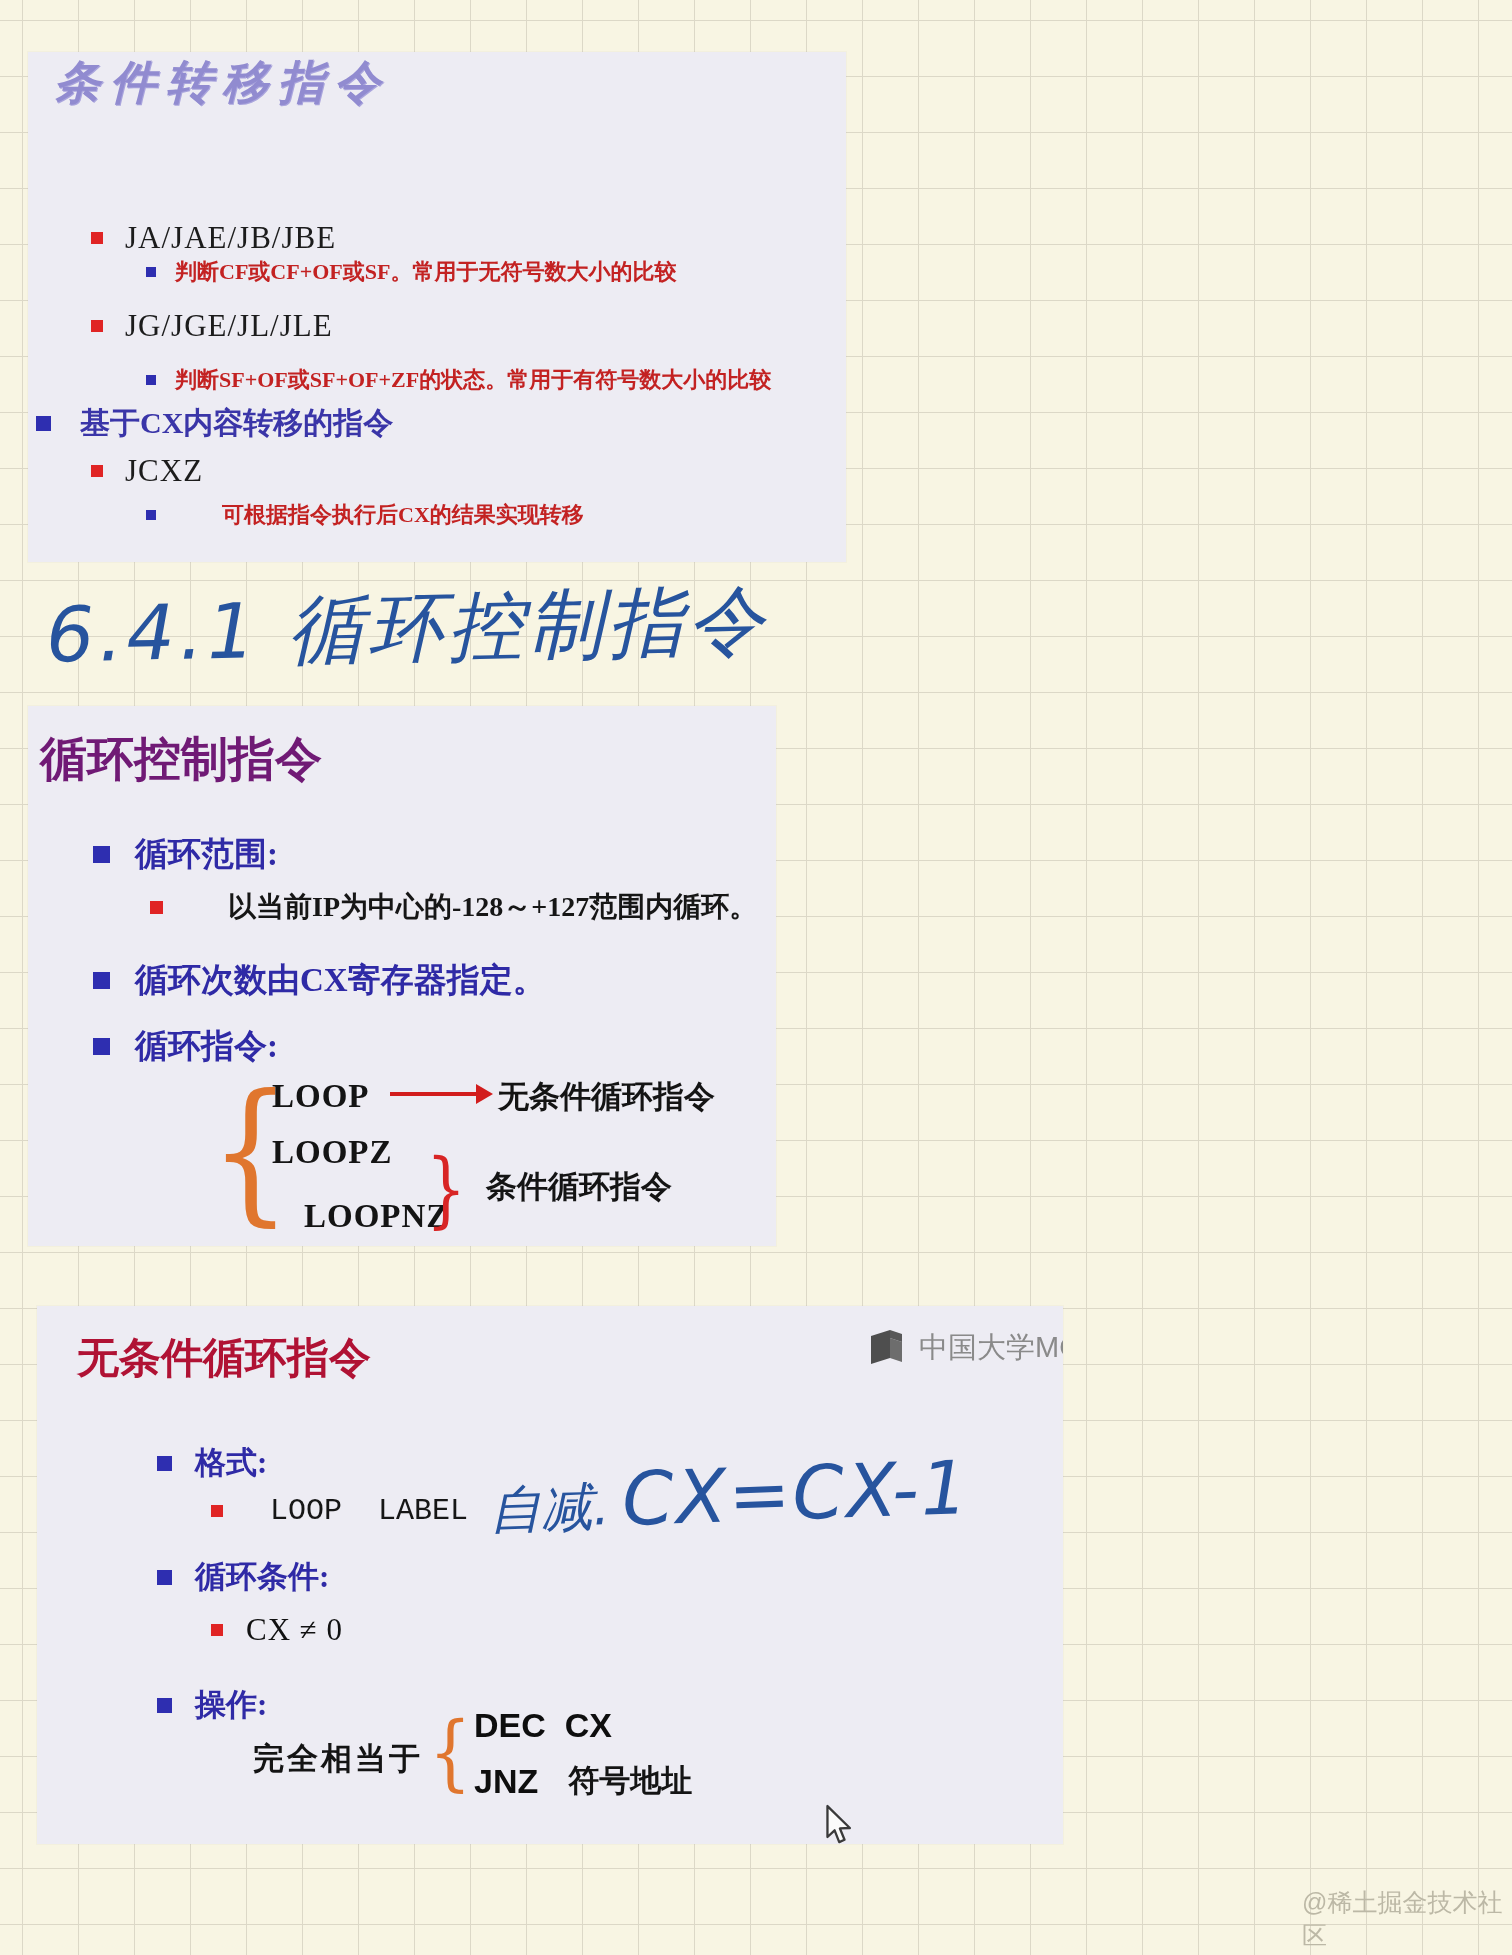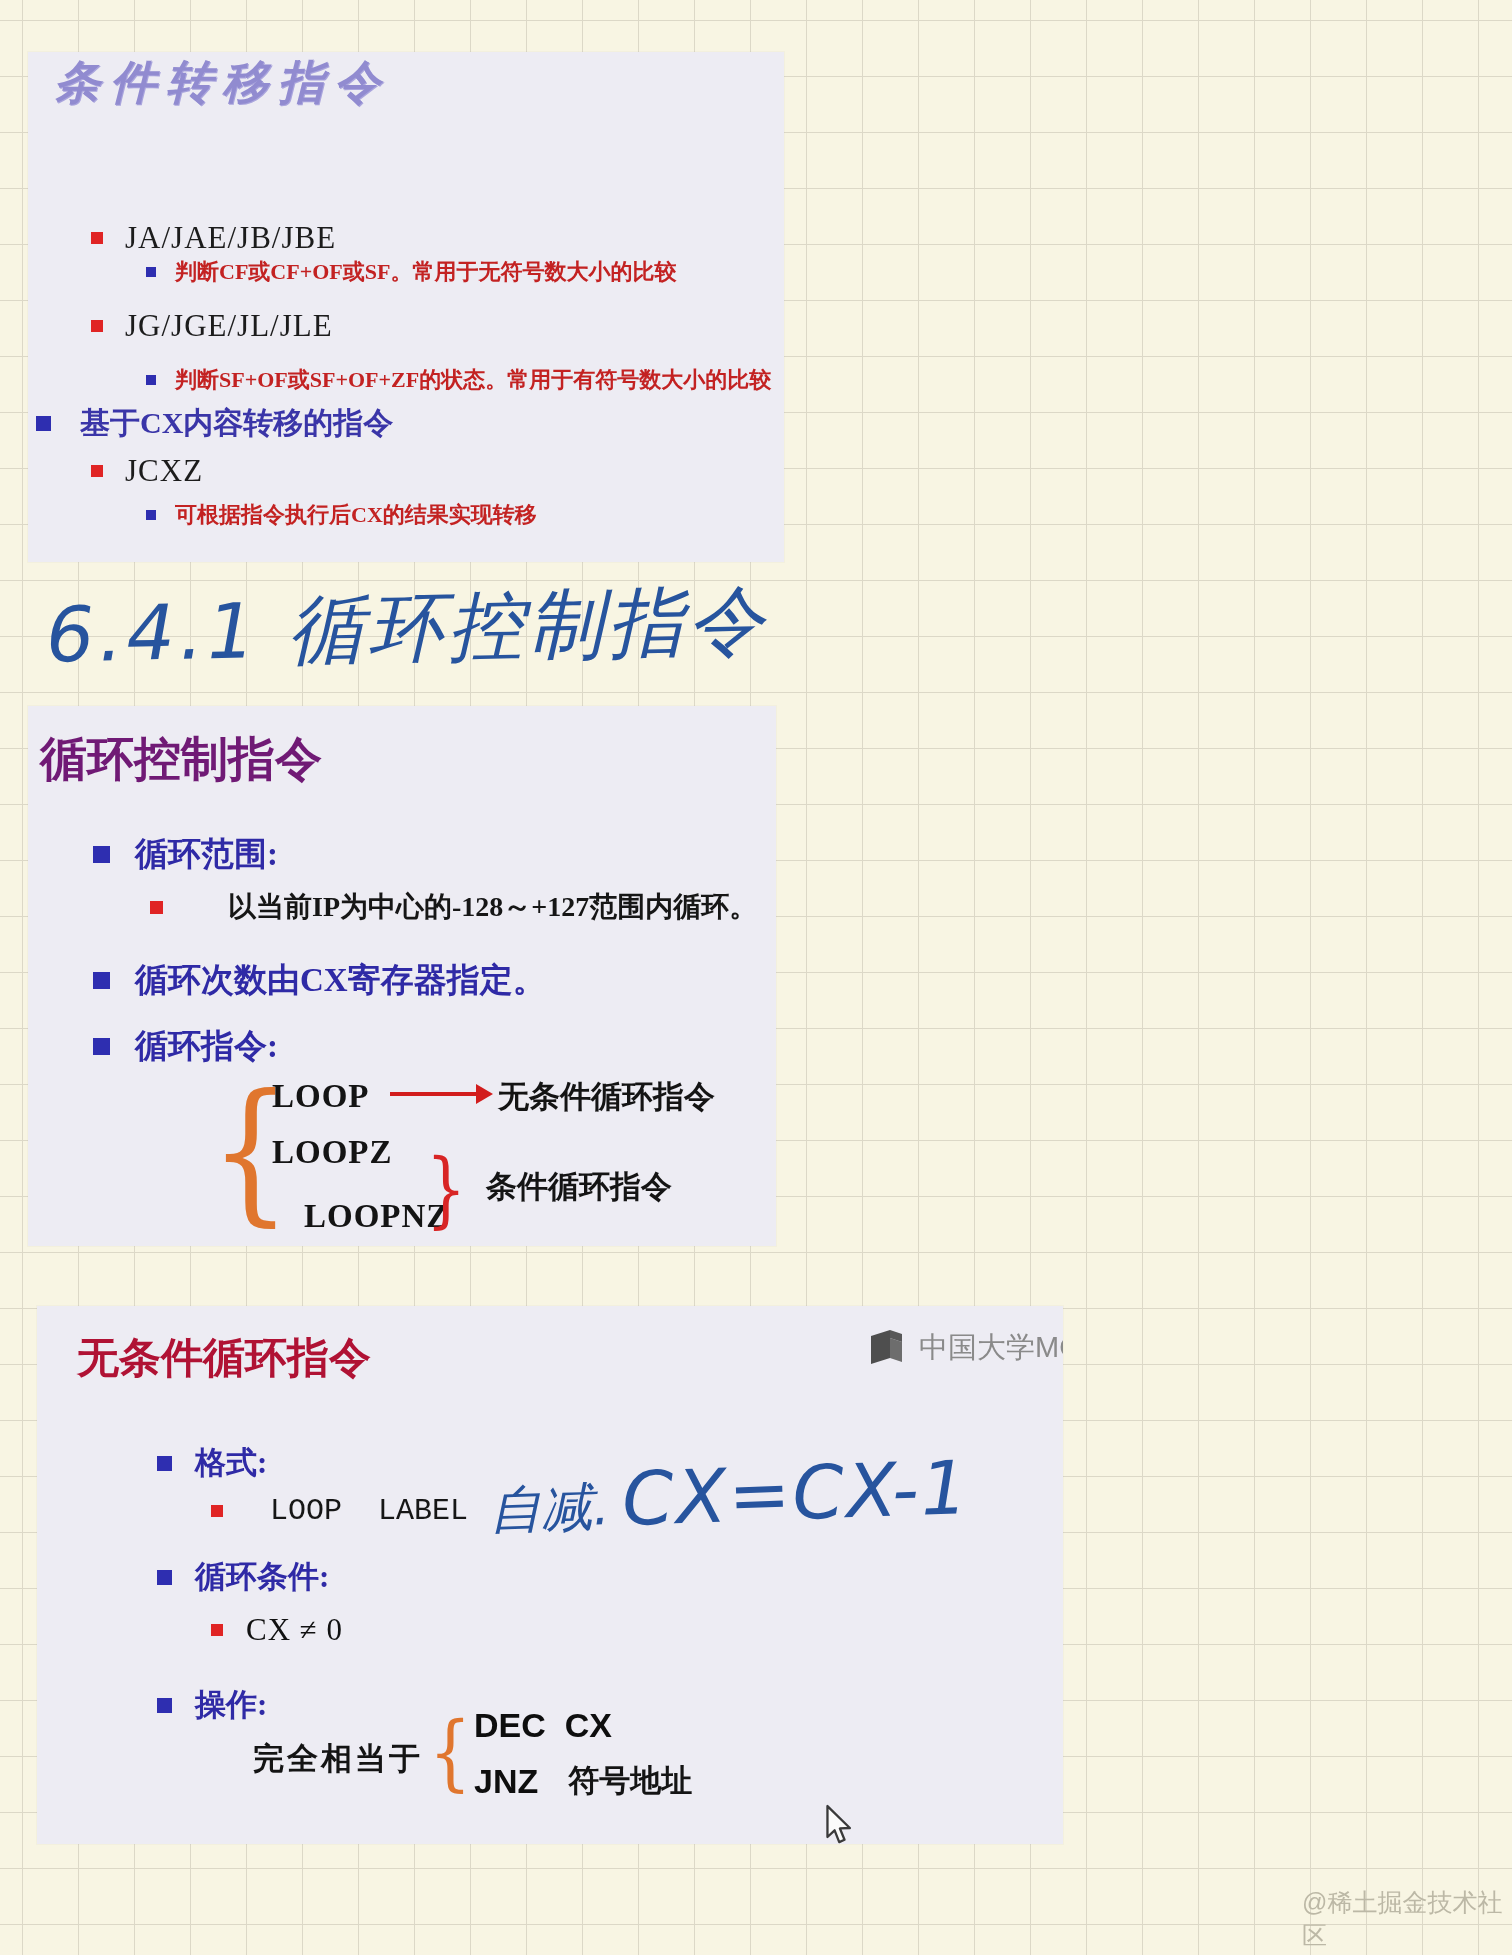--- a/index.html
+++ b/index.html
@@ -7,21 +7,21 @@
     position:relative; width:1512px; height:1955px; overflow:hidden;
     background-color:#f8f5e3;
     background-image:
       linear-gradient(to right,#dcd8c7 1px,transparent 1px),
       linear-gradient(to bottom,#dcd8c7 1px,transparent 1px);
     background-size:56px 56px;
     background-position:22px 20px;
     font-family:"Liberation Serif","DejaVu Serif",serif;
   }
   .slide{position:absolute; background:#edecf3; box-shadow:0 0 0 1px rgba(0,0,0,0.02);}
-  #slide1{left:28px; top:52px; width:756px; height:510px;}
+  #slide1{left:28px; top:52px; width:818px; height:510px;}
   #slide2{left:28px; top:706px; width:748px; height:540px;}
   #slide3{left:37px; top:1306px; width:1026px; height:538px; overflow:hidden;}
   .row{position:absolute; display:flex; align-items:center; white-space:nowrap;}
   .sq{display:inline-block; flex:0 0 auto;}
   .sq.b{background:#2e2eb0;}
   .sq.r{background:#e02424;}
   .sans{font-family:"Liberation Sans","DejaVu Sans",sans-serif;}
   .mono{font-family:"Liberation Mono","DejaVu Sans Mono",monospace;}
   .pre{white-space:pre;}
 
@@ -107,21 +107,21 @@
 
     <div class="row lvl1" style="top:351px;">
       <span class="sq b"></span>
       <span class="t">基于CX内容转移的指令</span>
     </div>
 
     <div class="row lvl2" style="top:401px;">
       <span class="sq r"></span>
       <span class="t">JCXZ</span>
     </div>
-    <div class="row lvl3" style="top:448px;">
+    <div class="row lvl3" style="top:448px;gap:47px;">
       <span class="sq b"></span>
       <span class="t">可根据指令执行后CX的结果实现转移</span>
     </div>
   </section>
 
   <div id="hand-heading" class="hand">6.4.1 循环控制指令</div>
 
   <section class="slide" id="slide2">
     <h1 class="s2-title">循环控制指令</h1>
 

